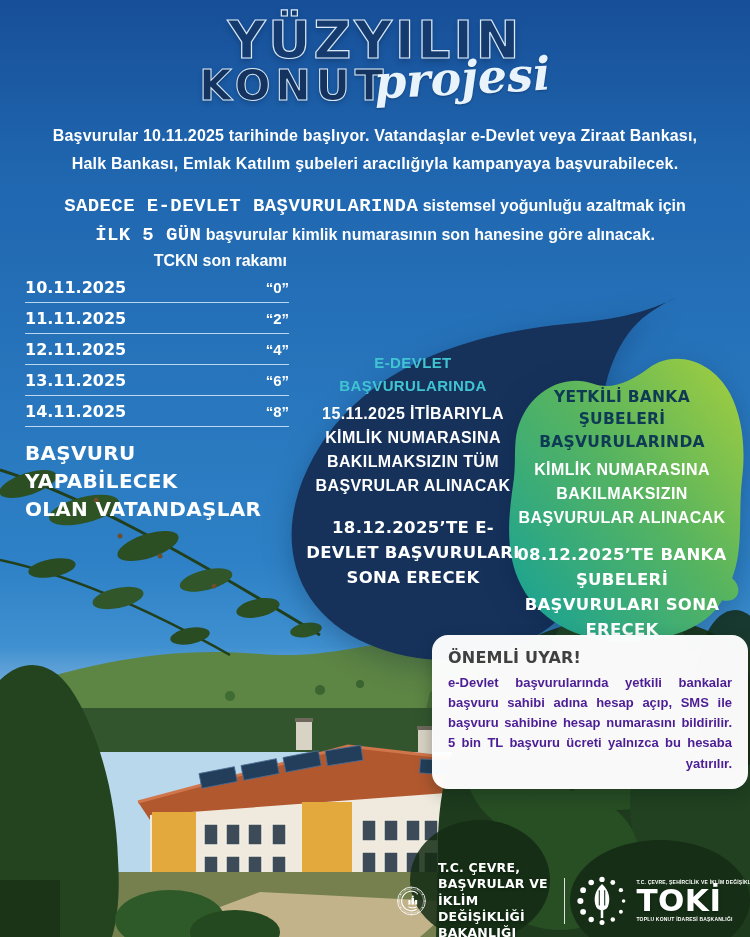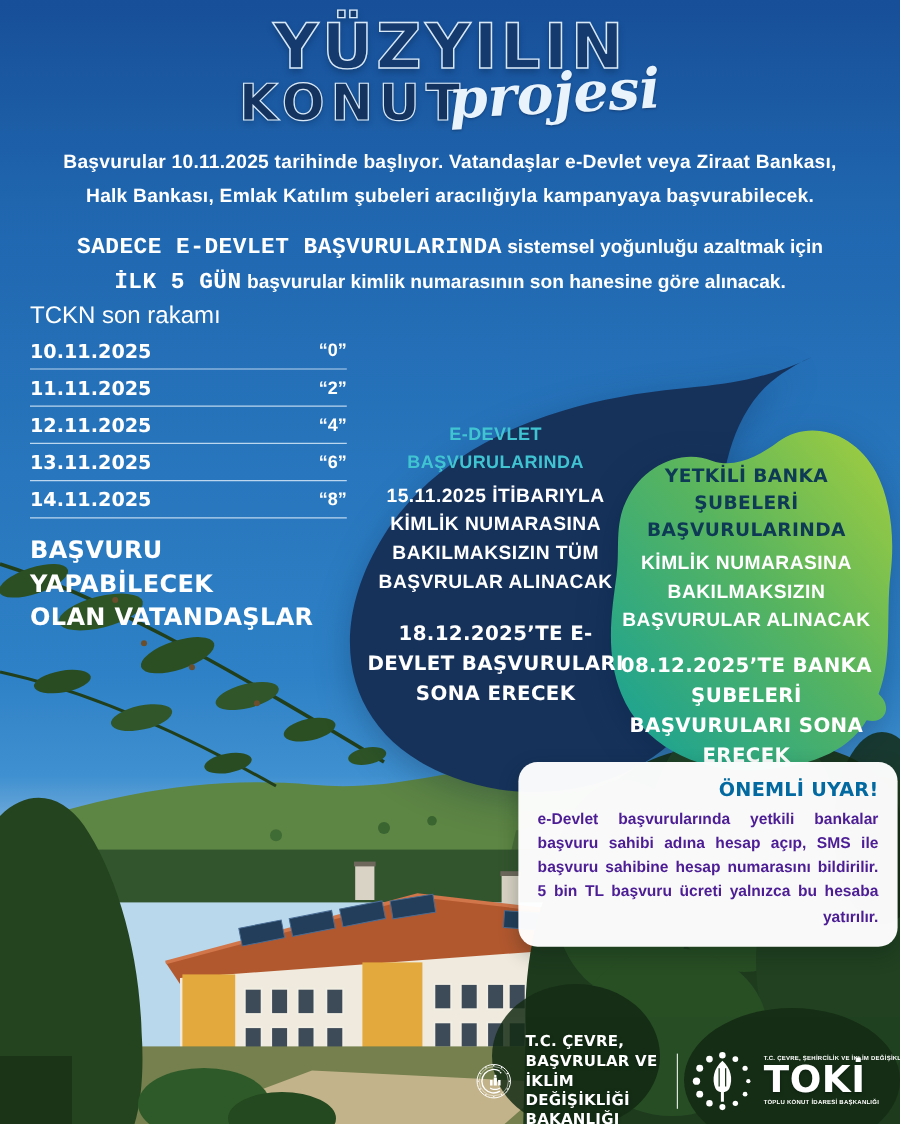--- a/index.html
+++ b/index.html
@@ -30,21 +30,21 @@
     text-shadow:0 1px 2px rgba(10,35,70,.45);
   }
   
   .intro{top:122px;left:45px;width:660px;text-align:center;
     font-size:16px;font-weight:700;line-height:1.75;letter-spacing:.2px;z-index:5;}
   .rule{top:192px;left:30px;width:690px;text-align:center;line-height:1.55;z-index:5;}
   .rule .b{font-family:Liberation Mono, monospace;font-size:19px;font-weight:900;letter-spacing:.4px;}
   .rule .n{font-size:16px;font-weight:700;}
   
   .schedule{top:252px;left:25px;width:264px;z-index:5;}
-  .sch-header{font-size:20px;font-weight:400;text-align:left;padding-right:2px;margin-bottom:2px;}
+  .sch-header{font-size:16px;font-weight:700;text-align:right;padding-right:2px;margin-bottom:2px;}
   .sch-row{display:flex;justify-content:space-between;align-items:center;
     padding:5.5px 0;border-bottom:1.5px solid rgba(214,232,248,.85);}
   .sch-date{font-family:"DejaVu Sans","Liberation Sans",sans-serif;font-size:16px;font-weight:800;}
   .sch-digit{font-size:15px;font-weight:700;}
   .sch-note{margin-top:12px;font-family:"DejaVu Sans","Liberation Sans",sans-serif;
     font-size:20px;font-weight:900;line-height:1.4;letter-spacing:.3px;}
   
   .bubble-svg{z-index:2;filter:drop-shadow(0 8px 14px rgba(4,25,55,.28));}
   .edevlet-svg{left:276px;top:286px;width:408px;height:378px;}
   .bank-svg{left:492px;top:340px;width:256px;height:308px;z-index:3;}
@@ -55,22 +55,22 @@
   .bubble-heading-navy{color:#0e3a55;font-family:"DejaVu Sans","Liberation Sans",sans-serif;
     font-size:15.5px;font-weight:900;line-height:1.45;letter-spacing:.3px;}
   .bubble-body{color:#fff;font-size:16px;font-weight:800;line-height:1.5;letter-spacing:.4px;margin-top:5px;}
   .bubble-deadline{color:#fff;font-family:"DejaVu Sans","Liberation Sans",sans-serif;
     font-size:16.5px;font-weight:900;line-height:1.5;letter-spacing:.3px;margin-top:18px;}
   .bank-text .bubble-deadline{margin-top:13px;}
   
   .warning{left:432px;top:635px;width:316px;box-sizing:border-box;
     background:rgba(255,255,255,.97);border-radius:16px;padding:13px 16px 15px;
     z-index:6;box-shadow:0 6px 16px rgba(10,30,20,.3);}
-  .warning-title{color:#0369a1;font-family:"DejaVu Sans","Liberation Sans",sans-serif;
-    font-size:16px;font-weight:900;text-align:right;letter-spacing:.2px;}
+  .warning-title{color:#404040;font-family:"DejaVu Sans","Liberation Sans",sans-serif;
+    font-size:16px;font-weight:900;text-align:left;letter-spacing:.2px;}
   .warning-body{color:#4c1d95;font-size:13px;font-weight:700;line-height:1.55;margin-top:6px;
     text-align:justify;text-align-last:right;}
   
   .photo{left:0;top:440px;width:750px;height:497px;z-index:1;}
   
   .footer{left:396px;top:860px;z-index:7;display:flex;align-items:center;gap:11px;}
   .ministry-name{font-family:"DejaVu Sans","Liberation Sans",sans-serif;
     font-size:12.5px;font-weight:900;line-height:1.3;letter-spacing:.2px;color:#fff;
     text-shadow:0 1px 3px rgba(0,20,10,.5);}
   .footer-divider{width:1.5px;height:46px;background:rgba(255,255,255,.85);}

